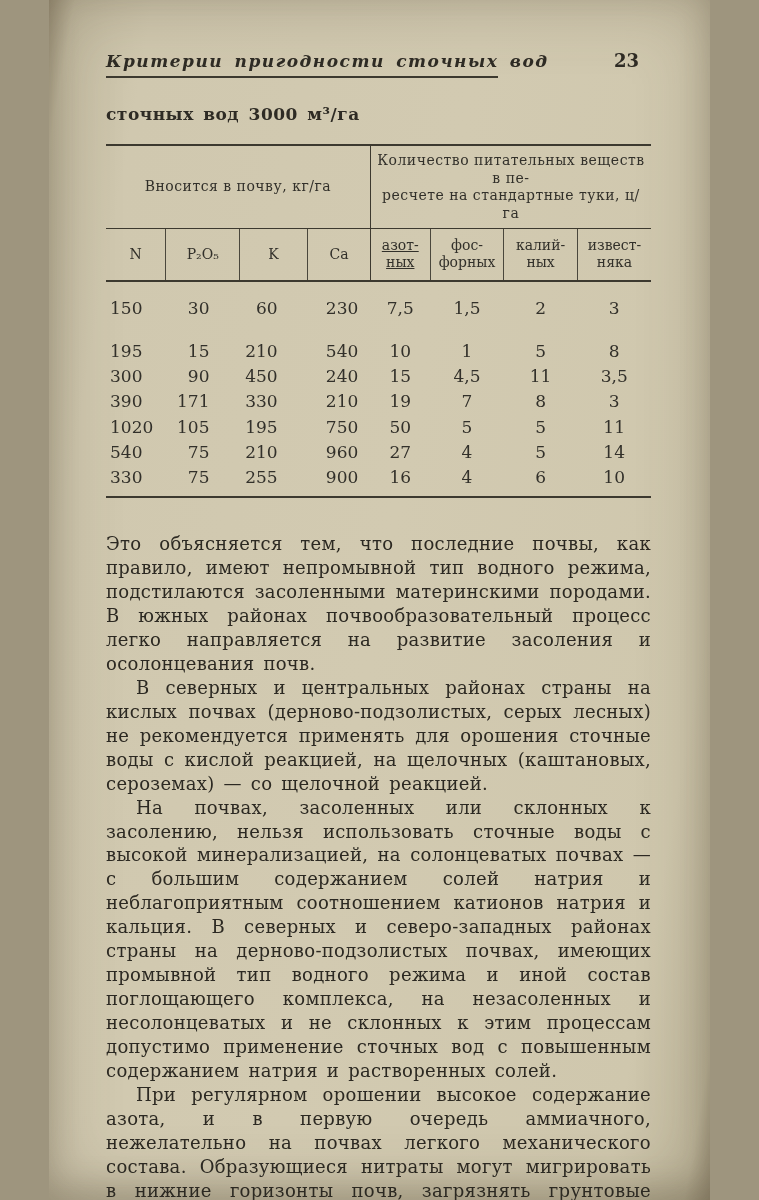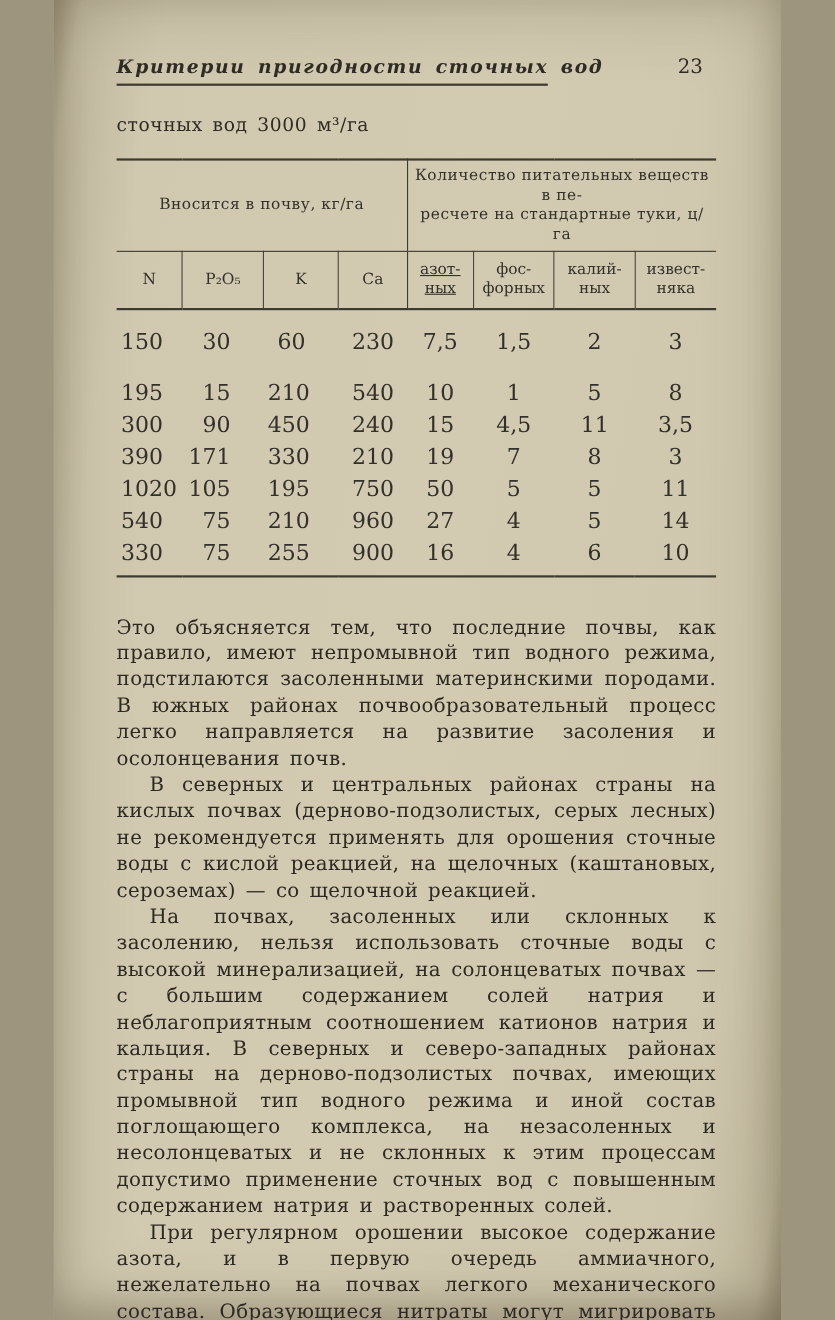--- a/index.html
+++ b/index.html
@@ -32,35 +32,35 @@
     align-items: baseline;
   }
   .running-title {
     font-style: italic;
     font-weight: bold;
     font-size: 17px;
     letter-spacing: 1.5px;
     word-spacing: 4px;
   }
   .page-number {
-    font-weight: normal;
+    font-weight: bold;
     font-size: 18px;
     padding-right: 12px;
   }
   .head-rule {
     margin-top: 5px;
     width: 72%;
     height: 2px;
     background: #3c392f;
   }
 
   
   .subtitle {
     margin-top: 26px;
-    font-weight: normal;
+    font-weight: bold;
     font-size: 17px;
     letter-spacing: 0.5px;
     word-spacing: 3px;
   }
 
   
   table.data-table {
     margin-top: 20px;
     width: 100%;
     border-collapse: collapse;
@@ -78,21 +78,21 @@
     padding: 6px 4px;
     line-height: 1.25;
   }
   th.group-head { border-bottom: 1.5px solid #3c392f; letter-spacing: 0.5px; }
   th.group-right { border-left: 1.5px solid #3c392f; }
   .head-row-2 th { border-bottom: 2px solid #3c392f; height: 52px; }
   .head-row-2 th + th { border-left: 1.2px solid #4a473c; }
   .head-row-2 th.group-right-first { border-left: 1.5px solid #3c392f; text-decoration: underline; }
 
   .data-table td {
-    font-size: 20px;
+    font-size: 17px;
     padding: 2px 4px;
     line-height: 1.25;
   }
   td.lg { text-align: right; padding-right: 30px; }
   td.lg.ca { padding-right: 12px; }
   td.rg { text-align: center; }
   tbody tr.first-row td { padding-top: 16px; padding-bottom: 20px; }
   tbody tr.last-row td { padding-bottom: 8px; }
 
   

